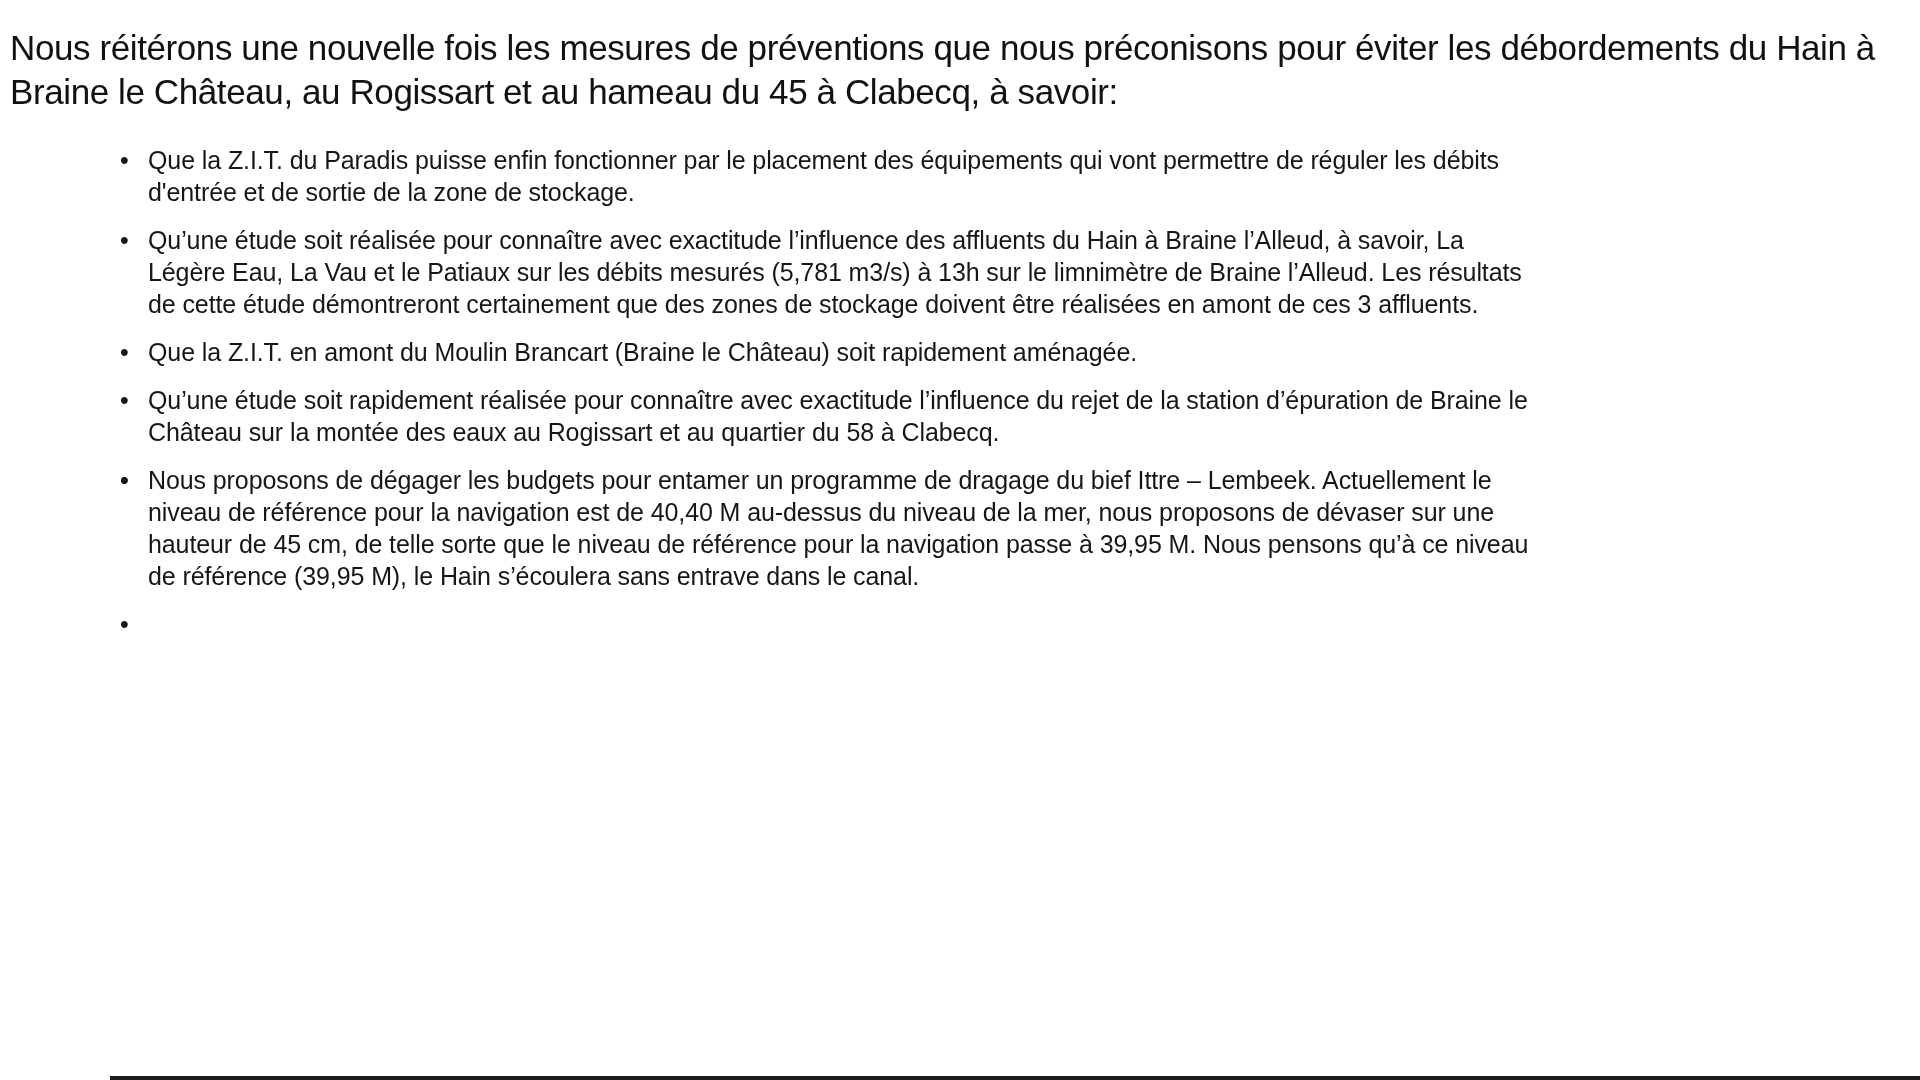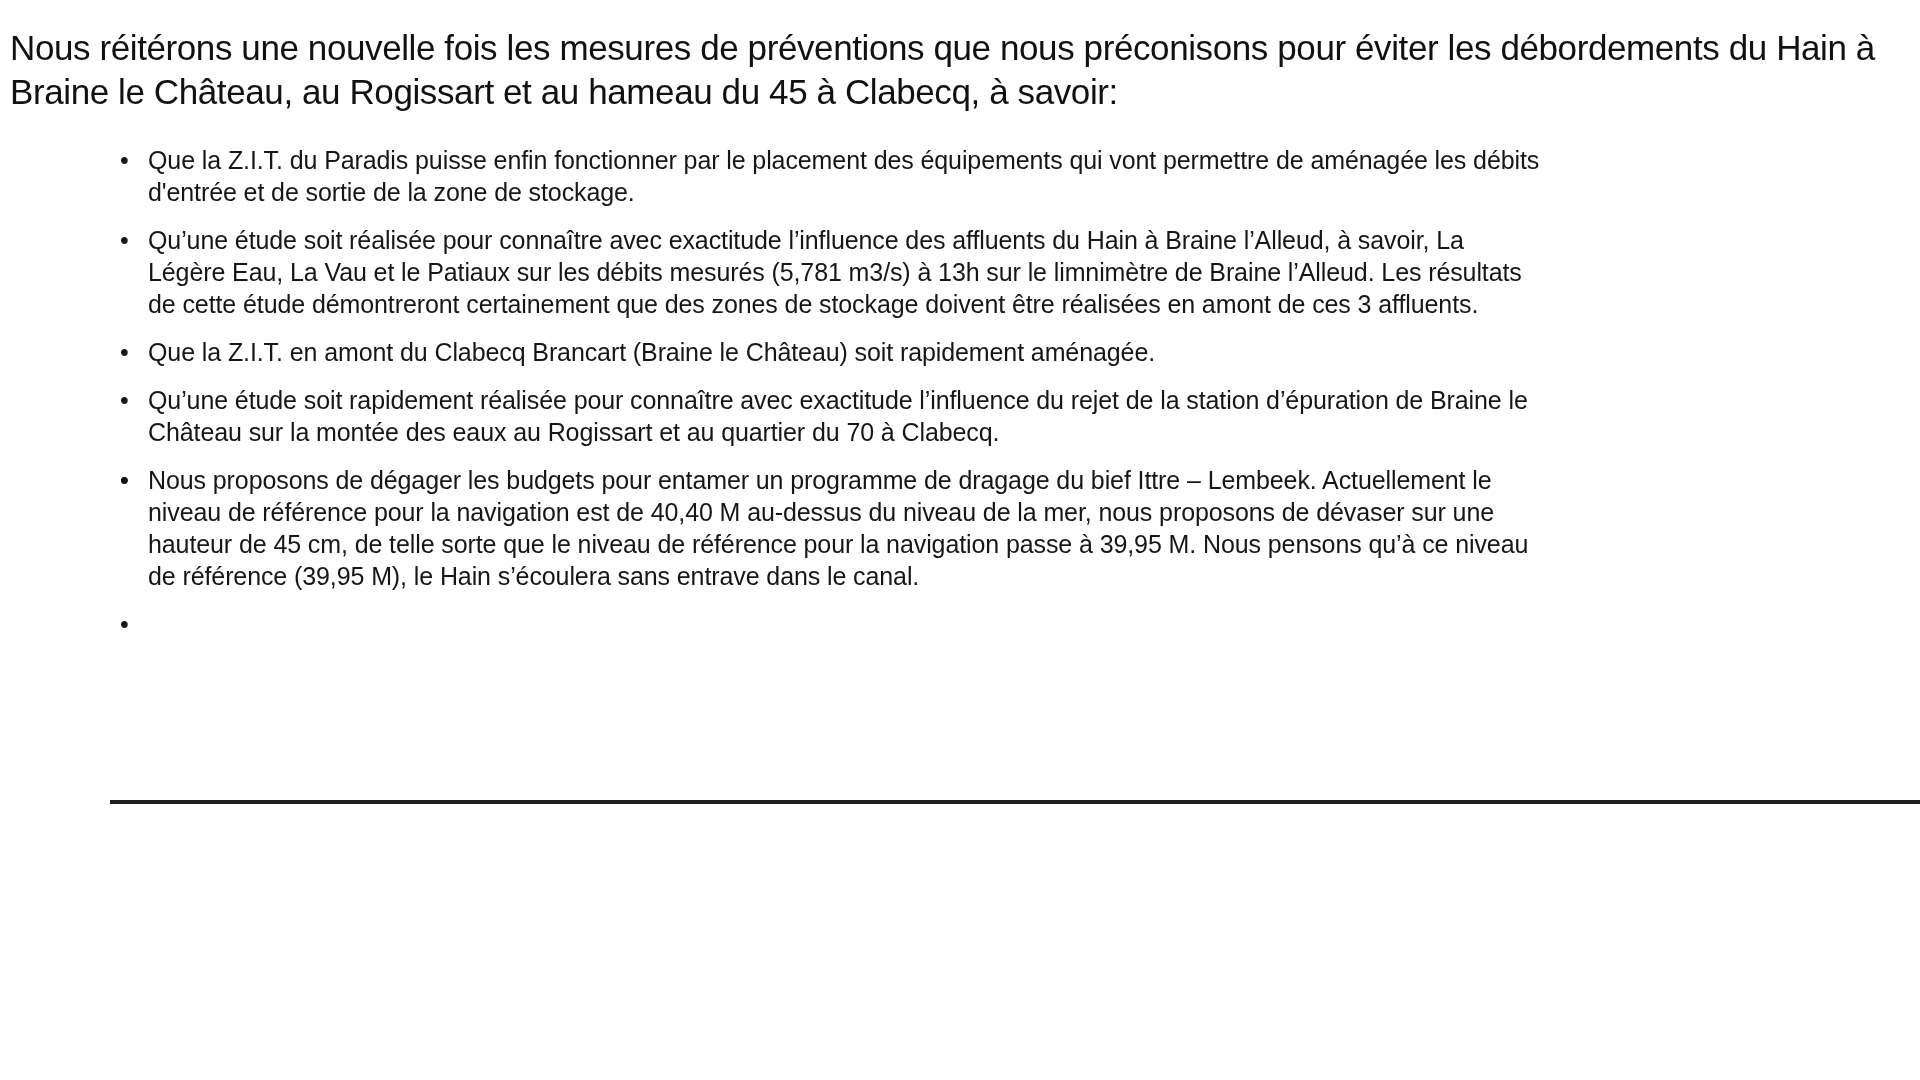--- a/index.html
+++ b/index.html
@@ -3,21 +3,21 @@
 <meta charset="utf-8">
 <style>
   html, body {
     margin: 0;
     padding: 0;
     background: #ffffff;
   }
   .slide {
     position: relative;
     width: 1920px;
-    height: 804px;
+    height: 1080px;
     background: #ffffff;
     overflow: hidden;
     font-family: "Liberation Sans", sans-serif;
     color: #161616;
   }
   .title {
     margin: 0;
     padding: 26px 14px 0 10px;
     font-size: 35px;
     font-weight: 400;
@@ -62,33 +62,33 @@
 </head>
 <body>
 
 <div class="slide">
 
   <h1 class="title">Nous réitérons une nouvelle fois les mesures de préventions que nous préconisons pour éviter les débordements du Hain à Braine le Château, au Rogissart et au hameau du 45 à Clabecq, à savoir:</h1>
 
   <ul class="bullets">
     <li>
       <span class="bullet-dot">•</span>
-      <span class="bullet-text">Que la Z.I.T. du Paradis puisse enfin fonctionner par le placement des équipements qui vont permettre de aménagée les débits d'entrée et de sortie de la zone de stockage.</span>
+      <span class="bullet-text">Que la Z.I.T. du Paradis puisse enfin fonctionner par le placement des équipements qui vont permettre de réguler les débits d'entrée et de sortie de la zone de stockage.</span>
     </li>
     <li>
       <span class="bullet-dot">•</span>
       <span class="bullet-text">Qu’une étude soit réalisée pour connaître avec exactitude l’influence des affluents du Hain à Braine l’Alleud, à savoir, La Légère Eau, La Vau et le Patiaux sur les débits mesurés (5,781 m3/s) à 13h sur le limnimètre de Braine l’Alleud. Les résultats de cette étude démontreront certainement que des zones de stockage doivent être réalisées en amont de ces 3 affluents.</span>
     </li>
     <li>
       <span class="bullet-dot">•</span>
-      <span class="bullet-text">Que la Z.I.T. en amont du Clabecq Brancart (Braine le Château) soit rapidement aménagée.</span>
+      <span class="bullet-text">Que la Z.I.T. en amont du Moulin Brancart (Braine le Château) soit rapidement aménagée.</span>
     </li>
     <li>
       <span class="bullet-dot">•</span>
-      <span class="bullet-text">Qu’une étude soit rapidement réalisée pour connaître avec exactitude l’influence du rejet de la station d’épuration de Braine le Château sur la montée des eaux au Rogissart et au quartier du 70 à Clabecq.</span>
+      <span class="bullet-text">Qu’une étude soit rapidement réalisée pour connaître avec exactitude l’influence du rejet de la station d’épuration de Braine le Château sur la montée des eaux au Rogissart et au quartier du 58 à Clabecq.</span>
     </li>
     <li>
       <span class="bullet-dot">•</span>
     </li>
     <li>
       <span class="bullet-dot">•</span>
       <span class="bullet-text">Nous proposons de dégager les budgets pour entamer un programme de dragage du bief Ittre – Lembeek. Actuellement le niveau de référence pour la navigation est de 40,40 M au-dessus du niveau de la mer, nous proposons de dévaser sur une hauteur de 45 cm, de telle sorte que le niveau de référence pour la navigation passe à 39,95 M. Nous pensons qu’à ce niveau de référence (39,95 M), le Hain s’écoulera sans entrave dans le canal.</span>
     </li>
     <li>
       <span class="bullet-dot">•</span>

